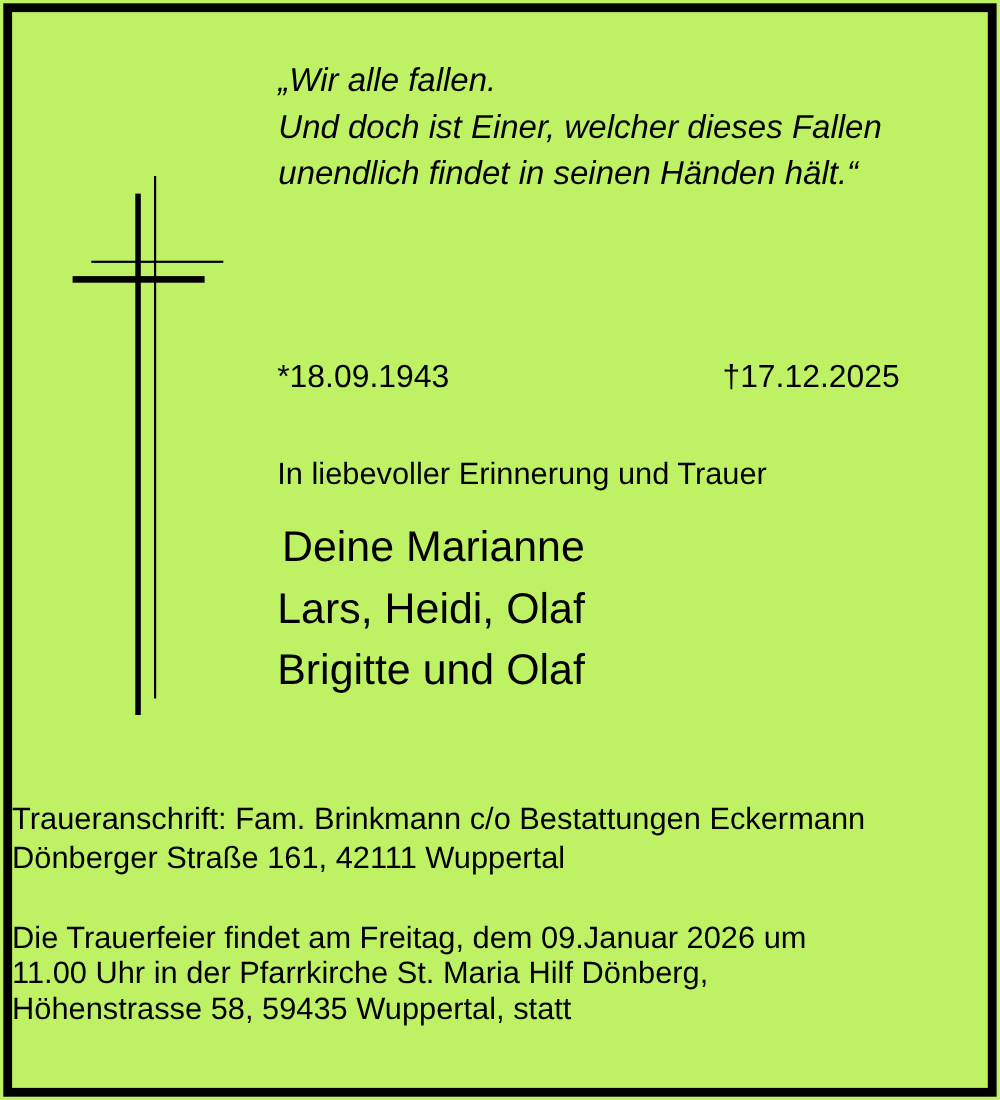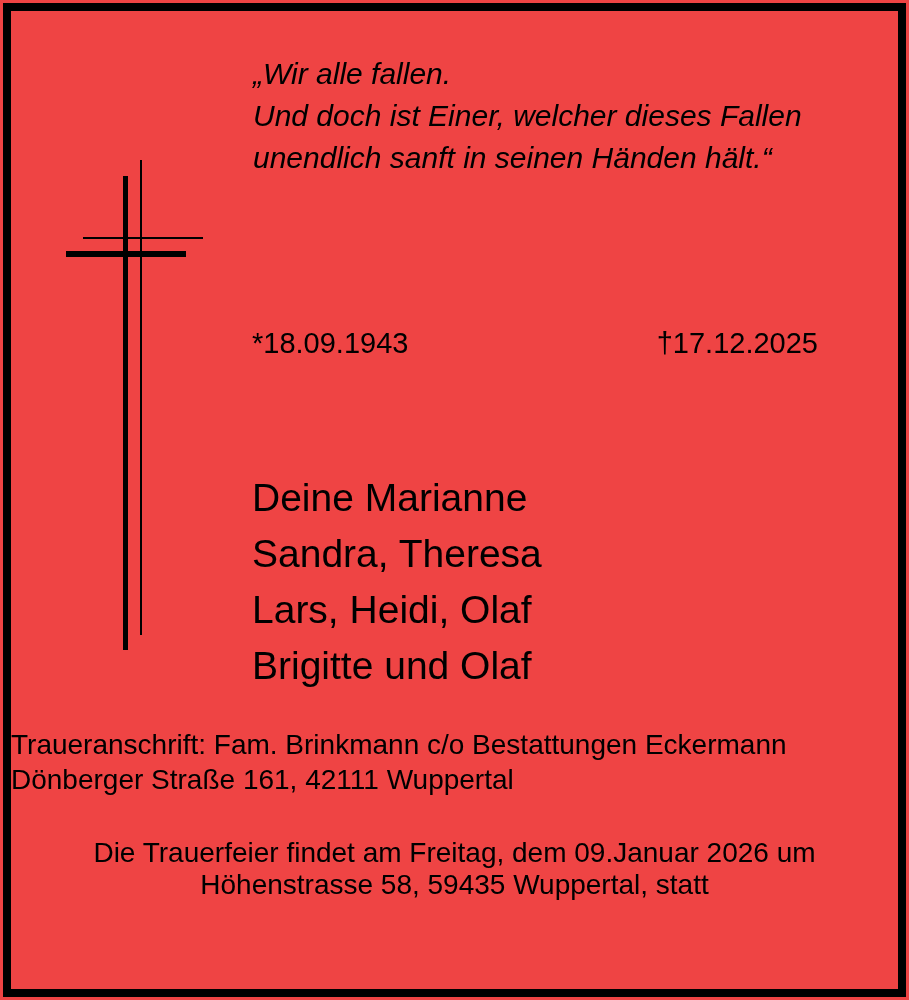--- a/index.html
+++ b/index.html
@@ -6,21 +6,21 @@
     margin: 0;
     padding: 0;
     background: #ffffff;
     font-family: "Liberation Sans", "DejaVu Sans", sans-serif;
     color: #000000;
   }
   .page {
     position: relative;
     width: 909px;
     height: 1000px;
-    background: #ef4444;
+    background: #bef264;
     overflow: hidden;
   }
   .frame {
     position: absolute;
     left: 3px;
     top: 3px;
     right: 3px;
     bottom: 3px;
     border: 8px solid #000000;
     pointer-events: none;
@@ -68,37 +68,37 @@
     line-height: 34px;
     white-space: nowrap;
   }
   .mourners {
     position: absolute;
     left: 252px;
     top: 470px;
     font-size: 39px;
     line-height: 56px;
     white-space: nowrap;
+    text-align: right;
   }
   .address-block {
     position: absolute;
     left: 11px;
     right: 11px;
     top: 727px;
     text-align: left;
     font-size: 28px;
     line-height: 35px;
     white-space: nowrap;
   }
   .service-block {
     position: absolute;
     left: 11px;
     right: 11px;
     top: 837px;
-    text-align: center;
     font-size: 28px;
     line-height: 32px;
     white-space: nowrap;
   }
 </style>
 </head>
 <body>
 
 <div class="page">
   <div class="frame"></div>
@@ -106,39 +106,40 @@
   <div>
     <div class="cross-line cross-thin-v"></div>
     <div class="cross-line cross-thick-v"></div>
     <div class="cross-line cross-thin-h"></div>
     <div class="cross-line cross-thick-h"></div>
   </div>
 
   <div class="quote">
     <div>„Wir alle fallen.</div>
     <div>Und doch ist Einer, welcher dieses Fallen</div>
-    <div>unendlich sanft in seinen Händen hält.“</div>
+    <div>unendlich findet in seinen Händen hält.“</div>
   </div>
 
 
   <div class="dates-row">
     <span>*18.09.1943</span>
     <span>†17.12.2025</span>
   </div>
 
+  <div class="mourning-intro">In liebevoller Erinnerung und Trauer</div>
 
   <div class="mourners">
     <div>Deine Marianne</div>
-    <div>Sandra, Theresa</div>
     <div>Lars, Heidi, Olaf</div>
     <div>Brigitte und Olaf</div>
   </div>
 
   <div class="address-block">
     <div>Traueranschrift: Fam. Brinkmann c/o Bestattungen Eckermann</div>
     <div>Dönberger Straße 161, 42111 Wuppertal</div>
   </div>
 
   <div class="service-block">
     <div>Die Trauerfeier findet am Freitag, dem 09.Januar 2026 um</div>
+    <div>11.00 Uhr in der Pfarrkirche St. Maria Hilf Dönberg,</div>
     <div>Höhenstrasse 58, 59435 Wuppertal, statt</div>
   </div>
 </div>
 
 </body></html>

